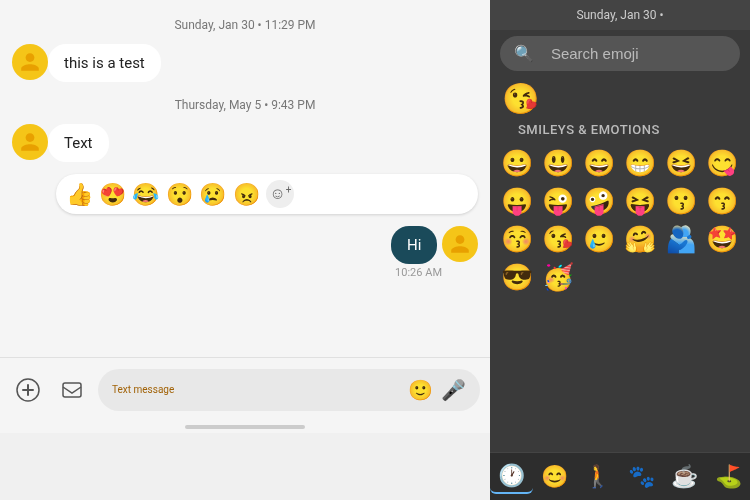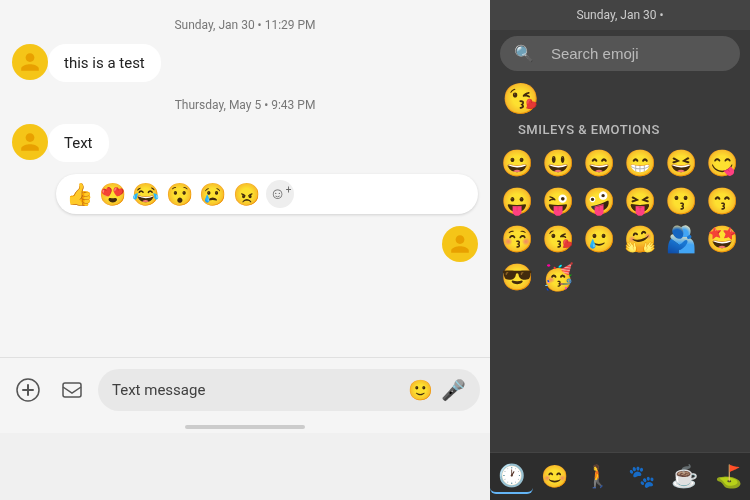--- a/index.html
+++ b/index.html
@@ -152,22 +152,22 @@
       background: #e8e8e8;
       border-radius: 24px;
       padding: 9px 14px;
       display: flex;
       align-items: center;
       gap: 8px;
     }
 
     .text-input-placeholder {
       flex: 1;
-      font-size: 15px;
-      color: #404040;
+      font-size: 10px;
+      color: #a16207;
     }
 
     .input-icon {
       font-size: 20px;
       color: #666;
       cursor: pointer;
     }
 
     .bottom-bar {
       height: 4px;
@@ -318,20 +318,26 @@
       <span class="reaction-emoji">😂</span>
       <span class="reaction-emoji">😯</span>
       <span class="reaction-emoji">😢</span>
       <span class="reaction-emoji">😠</span>
       <div class="add-reaction">
         <span>☺<sup style="font-size:10px">+</sup></span>
       </div>
     </div>
 
     <div class="message-row" style="margin-top:8px; justify-content: flex-end;">
+      <div class="hi-message-col">
+        <div class="bubble-dark">
+          <span>Hi</span>
+        </div>
+        <span class="time-under">10:26 AM</span>
+      </div>
       <div class="avatar">
         <svg viewBox="0 0 24 24">
             <path d="M12 12c2.7 0 4.8-2.1 4.8-4.8S14.7 2.4 12 2.4 7.2 4.5 7.2 7.2 9.3 12 12 12zm0 2.4c-3.2 0-9.6 1.6-9.6 4.8v2.4h19.2v-2.4c0-3.2-6.4-4.8-9.6-4.8z"></path>
           </svg>
       </div>
     </div>
   </div>
 
   <div class="input-bar">
     <div class="icon-btn">

